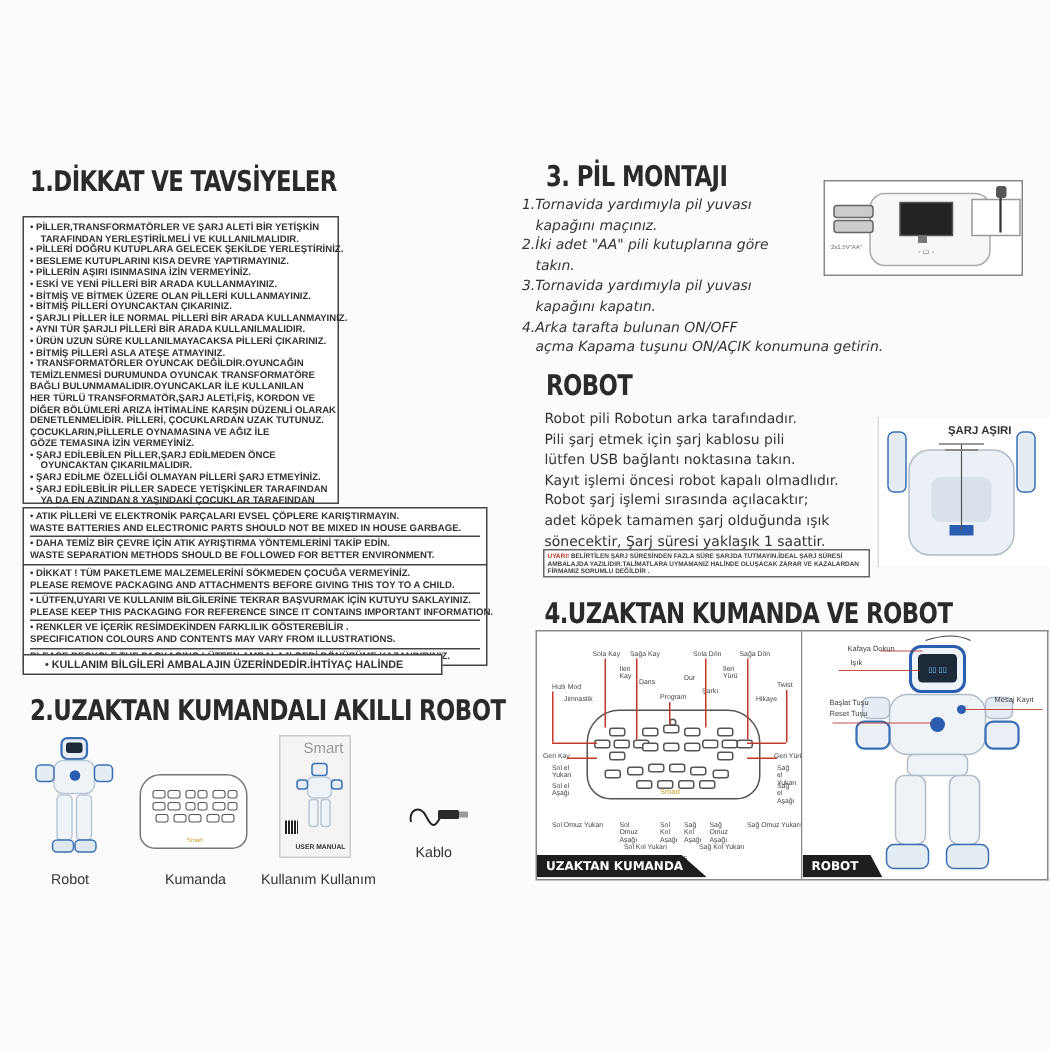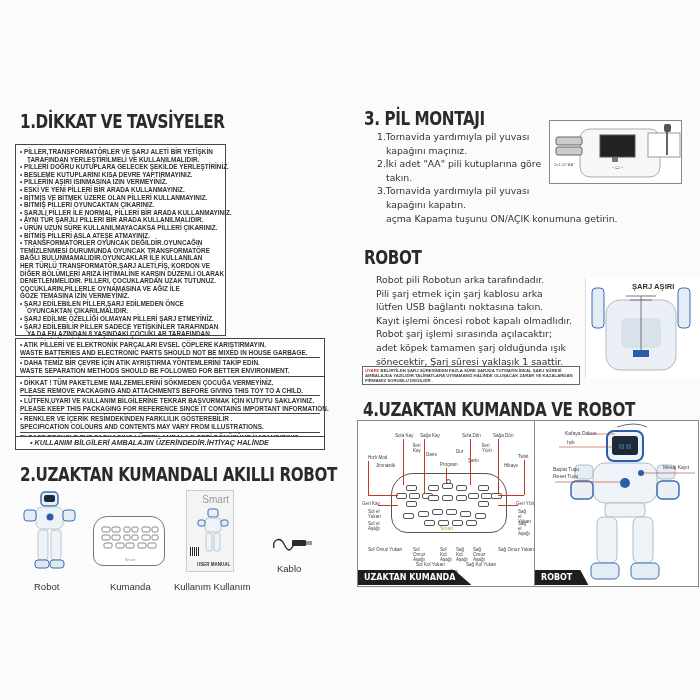--- a/index.html
+++ b/index.html
@@ -78,21 +78,21 @@
   </div>
   <div class="seg">
     <div class="line">• RENKLER VE İÇERİK  RESİMDEKİNDEN FARKLILIK GÖSTEREBİLİR .</div>
     <div class="line">SPECIFICATION  COLOURS AND CONTENTS MAY VARY FROM ILLUSTRATIONS.</div>
   </div>
   <div class="seg">
     <div class="line">PLEASE RECYCLE THE PACKAGING.LÜTFEN,AMBALAJI GERİ DÖNÜŞÜME KAZANDIRINIZ.</div>
   </div>
 </div>
 
-<div class="warnbox" style="left:15px; top:436px; width:310px; padding:2px 14px;font-style:italic;">
+<div class="warnbox" style="left:15px; top:436px; width:280px; padding:2px 14px;">
   <div class="line" style="font-size:7.2px; line-height:8.4px;">• KULLANIM BİLGİLERİ AMBALAJIN ÜZERİNDEDİR.İHTİYAÇ HALİNDE</div>
 </div>
 
 <div class="h-title" style="left:20px; top:463px; font-size:19px;">2.UZAKTAN KUMANDALI AKILLI ROBOT</div>
 
 <div style="position:absolute; left:22px; top:490px; width:55px; height:85px;">
   <svg width="55" height="85" viewBox="0 0 55 85">
     <rect x="19" y="2" width="17" height="14" rx="4" fill="#e8eef4" stroke="#3b6fb5" stroke-width="1.5"></rect>
     <rect x="22" y="5" width="11" height="7" rx="2" fill="#1d2a3a"></rect>
     <rect x="14" y="17" width="27" height="22" rx="6" fill="#eef3f8" stroke="#b9c7d5"></rect>
@@ -153,50 +153,51 @@
   </svg>
 </div>
 
 <div class="cap" style="left:34px; top:581px;">Robot</div>
 <div class="cap" style="left:110px; top:581px;">Kumanda</div>
 <div class="cap" style="left:174px; top:581px;">Kullanım Kullanım</div>
 <div class="cap" style="left:277px; top:563px;">Kablo</div>
 
 <div class="h-title" style="left:364px; top:107px; font-size:19px;">3. PİL MONTAJI</div>
 
-<div class="steps" style="left:377px; top:130px;">
+<div class="steps" style="left:348px; top:130px;font-style:italic;">
   <div>1.Tornavida yardımıyla pil yuvası</div>
   <div class="indent">kapağını maçınız.</div>
   <div>2.İki adet "AA" pili kutuplarına göre</div>
   <div class="indent">takın.</div>
   <div>3.Tornavida yardımıyla pil yuvası</div>
   <div class="indent">kapağını kapatın.</div>
+  <div>4.Arka tarafta bulunan ON/OFF</div>
   <div class="indent">açma Kapama tuşunu ON/AÇIK konumuna getirin.</div>
 </div>
 
 <div style="position:absolute; left:549px; top:120px; width:133px; height:64px; border:1px solid #888; background:#fff;">
   <svg width="133" height="64" viewBox="0 0 133 64">
     <rect x="30" y="8" width="80" height="48" rx="10" fill="#f7f7f7" stroke="#aaa"></rect>
     <rect x="50" y="14" width="35" height="22" fill="#222" stroke="#555"></rect>
     <rect x="62" y="36" width="6" height="5" fill="#777"></rect>
     <rect x="6" y="16" width="26" height="8" rx="2" fill="#ccc" stroke="#666"></rect>
     <rect x="6" y="26" width="26" height="8" rx="2" fill="#ccc" stroke="#666"></rect>
     <rect x="98" y="12" width="32" height="24" fill="#fff" stroke="#999"></rect>
     <rect x="114" y="3" width="7" height="8" rx="2" fill="#555"></rect>
     <line x1="117" y1="11" x2="117" y2="34" stroke="#333" stroke-width="1.5"></line>
     <text x="62" y="48" font-size="5" fill="#555" font-family="Liberation Sans, sans-serif">- ▭ -</text>
   </svg>
   <div style="position:absolute; left:4px; top:41px; font-size:4px; color:#666;">2x1.5V"AA"</div>
 </div>
 
 <div class="h-title" style="left:364px; top:246px; font-size:19px;">ROBOT</div>
 
-<div class="robot-text" style="left:363px; top:273px;margin-left:13px;">
+<div class="robot-text" style="left:363px; top:273px;">
   <div>Robot  pili Robotun arka tarafındadır.</div>
-  <div>Pili şarj etmek için şarj kablosu arka</div>
+  <div>Pili şarj etmek için şarj kablosu pili</div>
   <div>lütfen USB bağlantı noktasına takın.</div>
   <div>Kayıt işlemi öncesi robot kapalı olmadlıdır.</div>
   <div>Robot şarj işlemi sırasında açılacaktır;</div>
   <div>adet köpek tamamen şarj olduğunda ışık</div>
   <div>sönecektir, Şarj süresi yaklaşık 1 saattir.</div>
 </div>
 
 <div style="position:absolute; left:362px; top:366px; width:218px; border:1px solid #666; background:#fff; padding:1px 2px; font-size:4.3px; line-height:5px; font-weight:bold; color:#444;">
   <span style="color:#c0392b;">UYARI!</span><span> BELİRTİLEN ŞARJ SÜRESİNDEN FAZLA SÜRE ŞARJDA TUTMAYIN.İDEAL ŞARJ SÜRESİ AMBALAJDA  YAZILIDIR.TALİMATLARA UYMAMANIZ HALİNDE  OLUŞACAK ZARAR VE KAZALARDAN FİRMAMIZ SORUMLU DEĞİLDİR .</span>
 </div>

